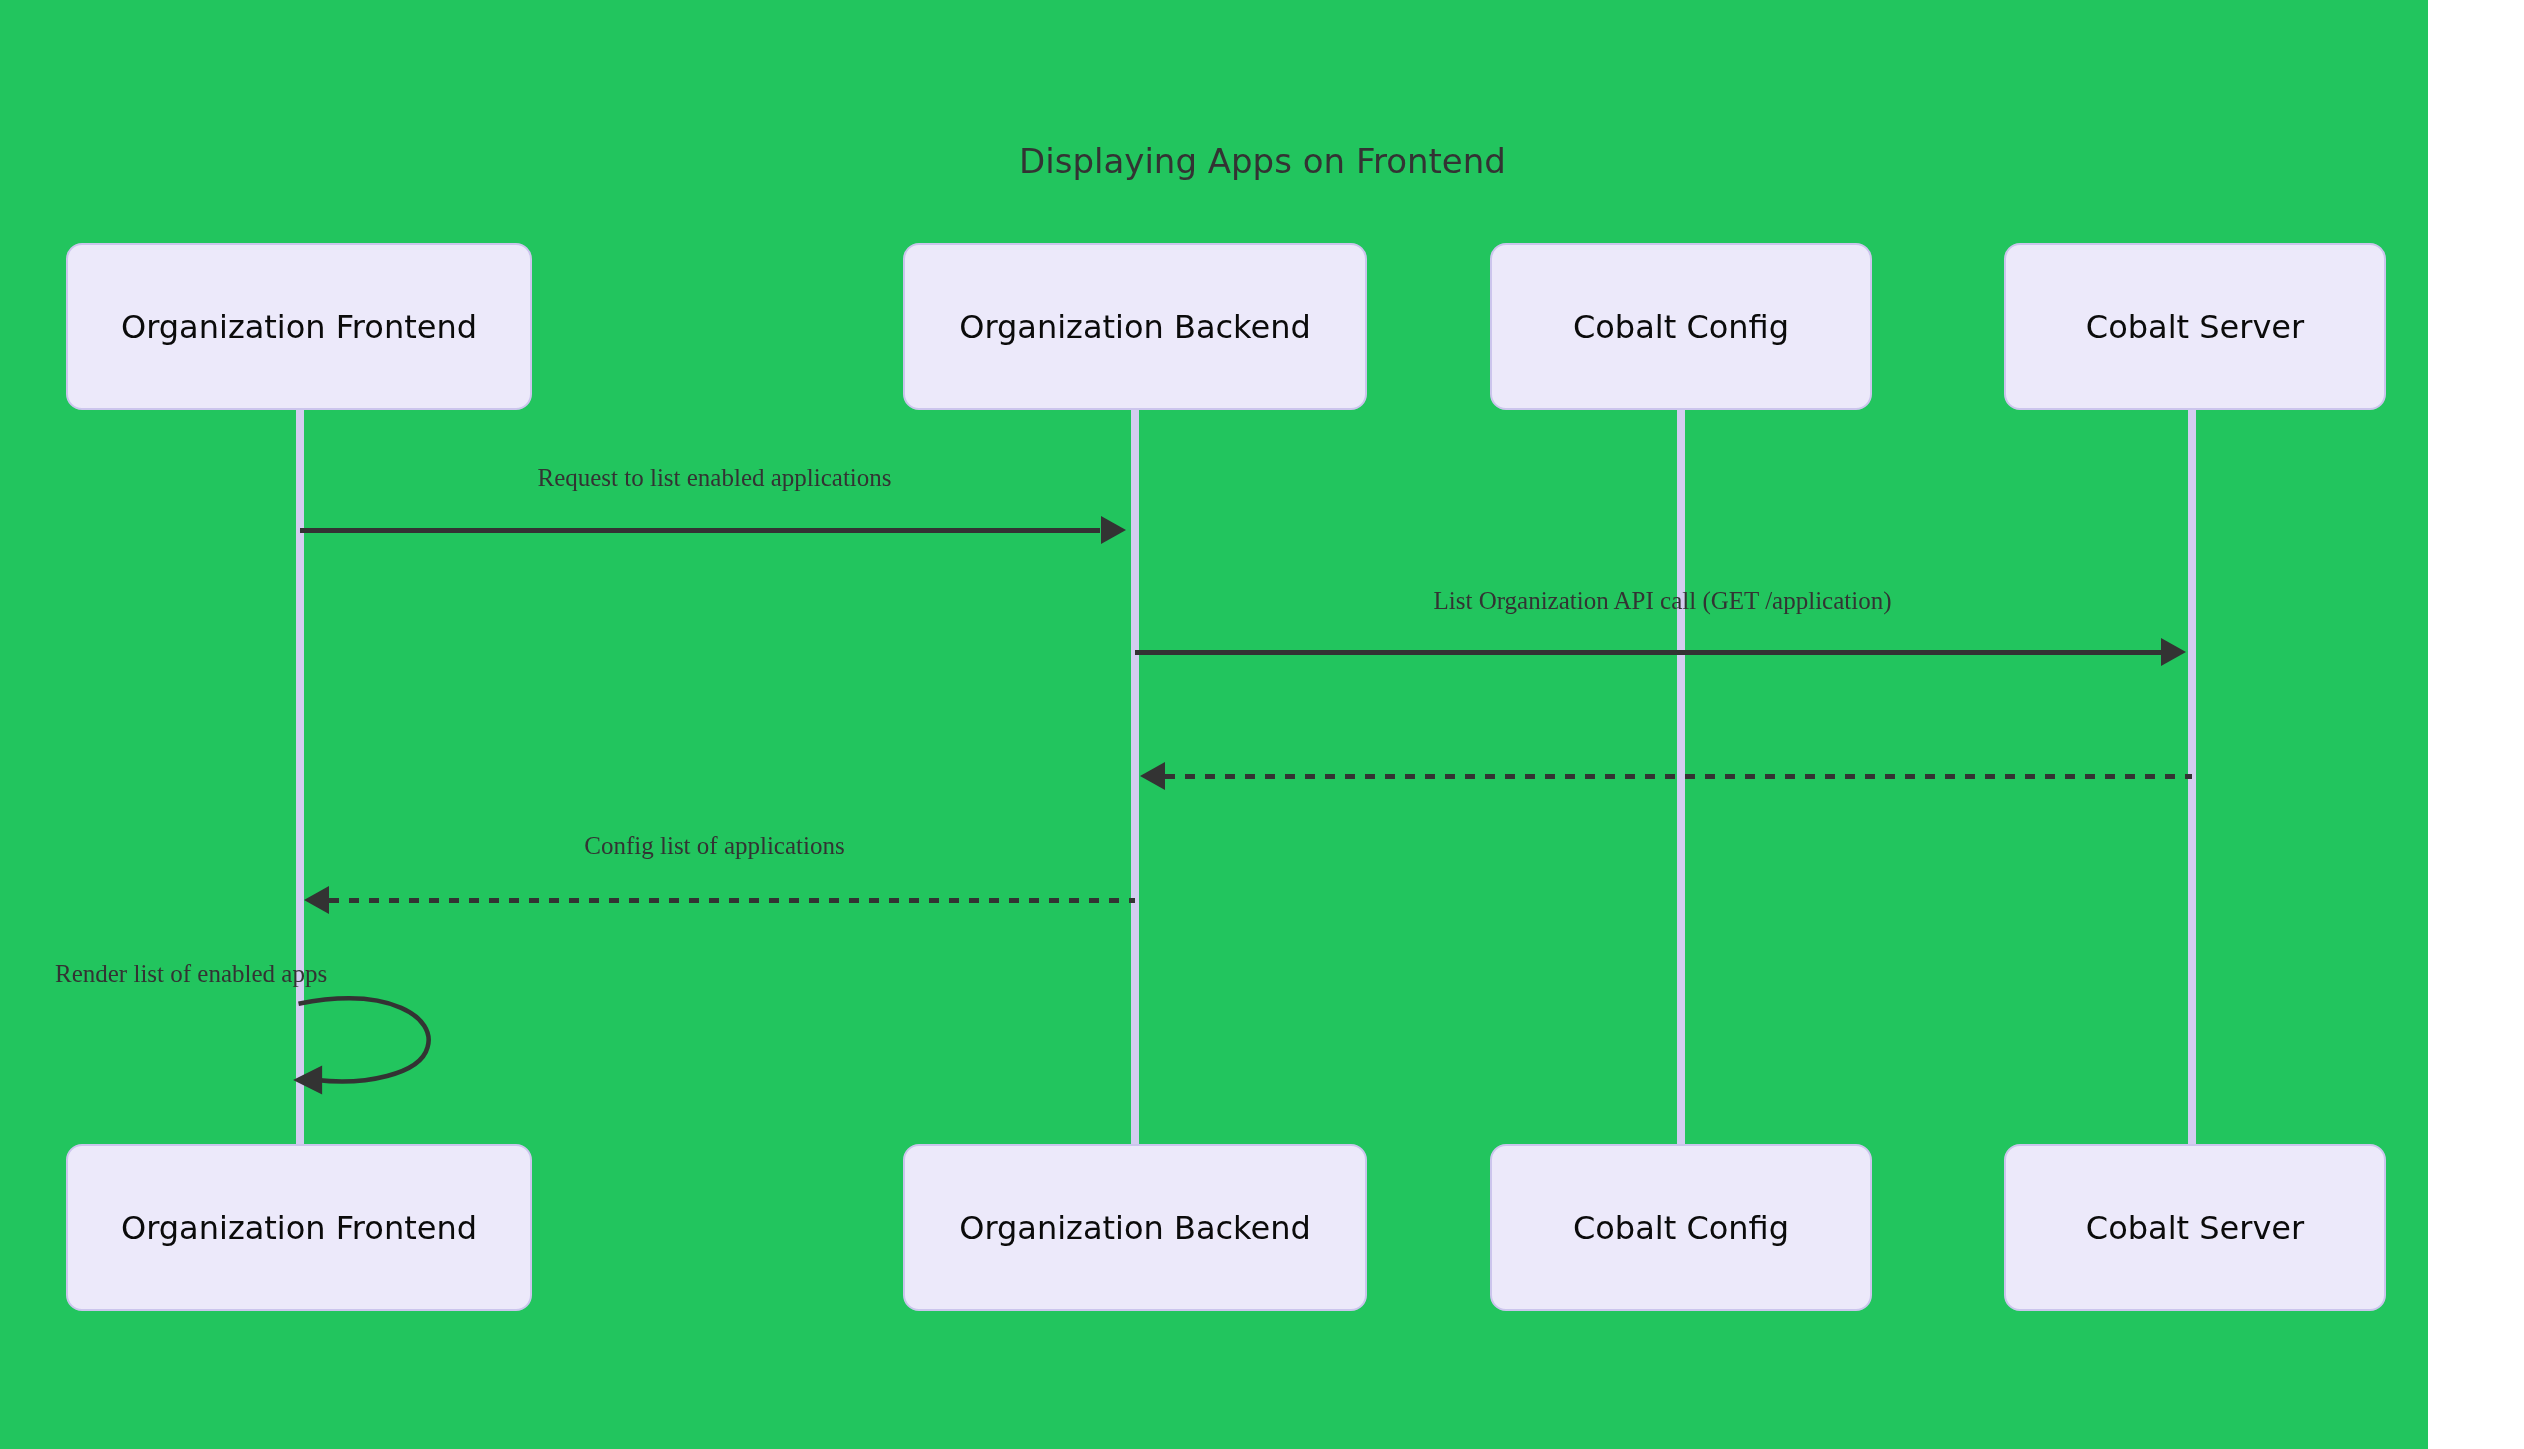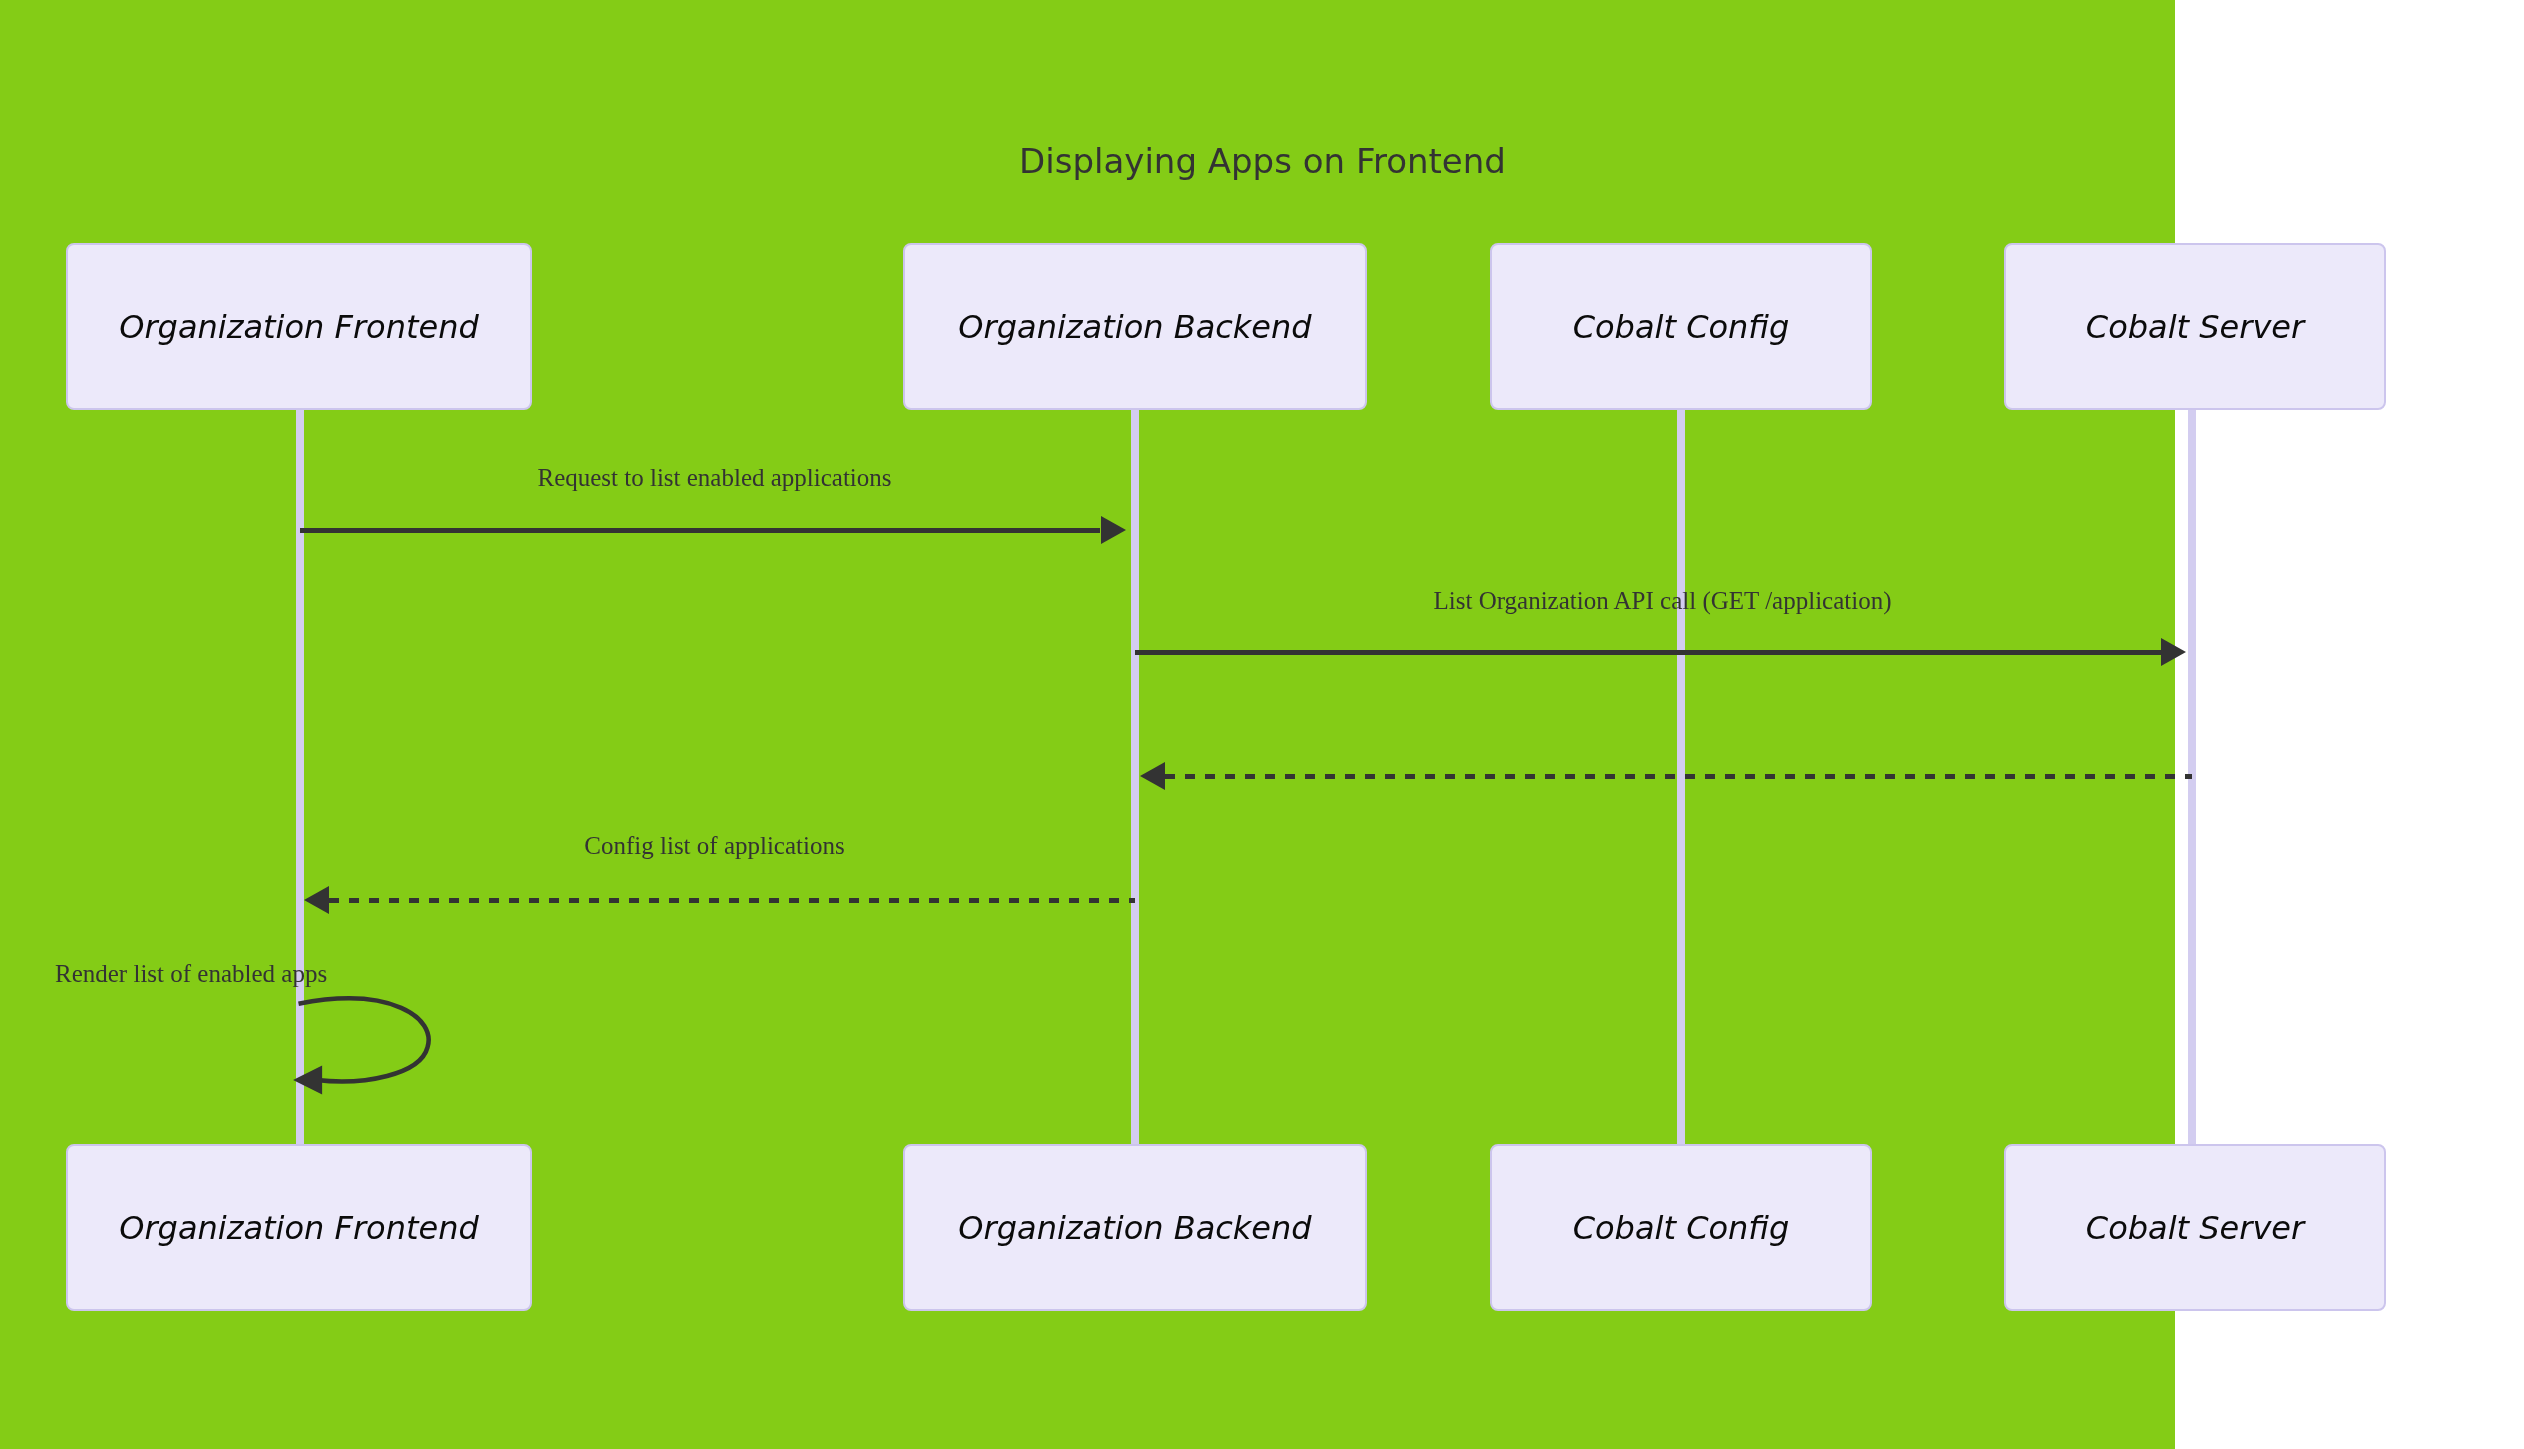--- a/index.html
+++ b/index.html
@@ -8,23 +8,24 @@
     background: #ffffff;
   }
   body {
     width: 2525px;
     height: 1450px;
     font-family: "DejaVu Sans", sans-serif;
     overflow: hidden;
   }
   #diagram {
     position: relative;
-    width: 2175px;
+    width: 2405px;
     height: 1450px;
-    background: #84cc16;
+    background: #22c55e;
+    padding-left: 23px;
   }
   .diagram-title {
     position: absolute;
     top: 141px;
     left: 0;
     width: 2525px;
     text-align: center;
     font-size: 34px;
     color: #333333;
     font-family: "DejaVu Sans", sans-serif;
@@ -35,26 +36,25 @@
     width: 8.2px;
     background: #d3cdf0;
     top: 409px;
     height: 737px;
   }
   .actor-box {
     position: absolute;
     box-sizing: border-box;
     background: #ece9fa;
     border: 2.7px solid #ccc5ed;
-    border-radius: 8px;
+    border-radius: 16px;
     display: flex;
     align-items: center;
     justify-content: center;
     height: 167px;
-    font-style: italic;
   }
   .actor-box span {
     font-size: 32px;
     color: #0b0b0b;
     font-family: "DejaVu Sans", sans-serif;
     white-space: nowrap;
   }
   .msg-label {
     position: absolute;
     font-size: 25px;

